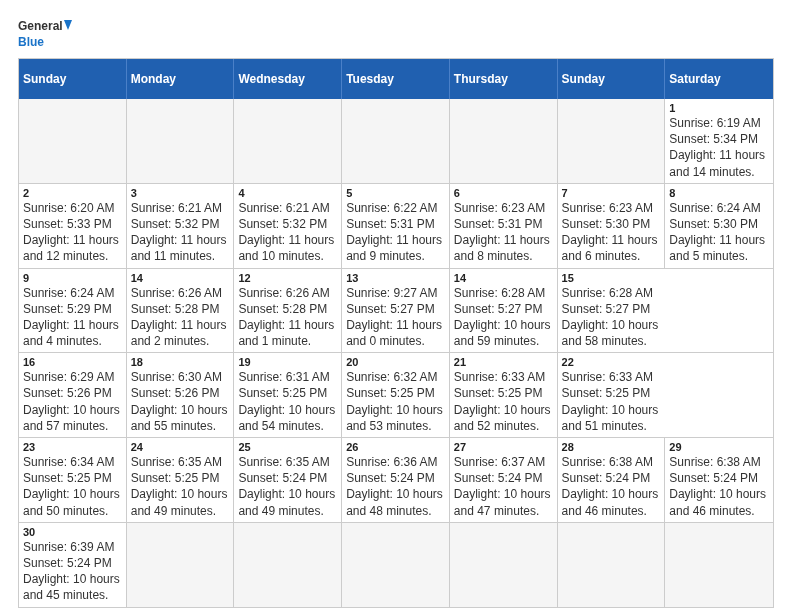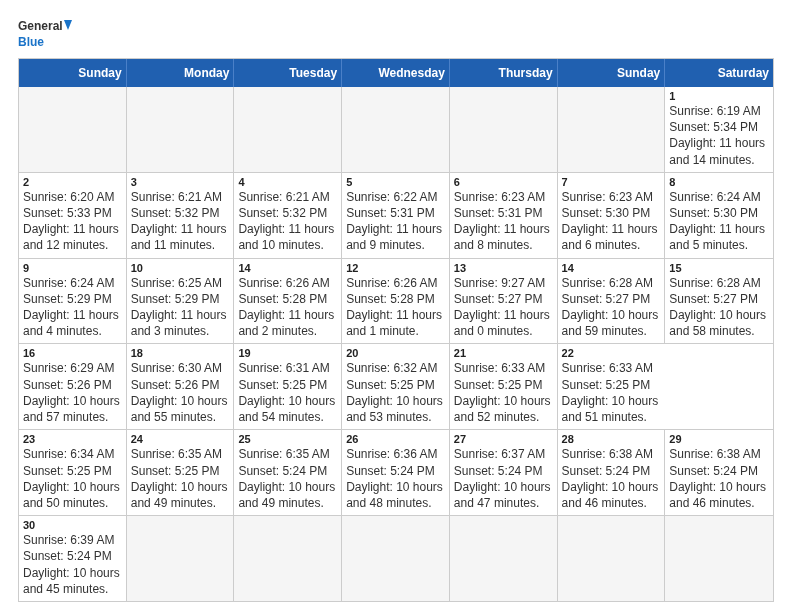--- a/index.html
+++ b/index.html
@@ -49,22 +49,22 @@
     }
     .cal-header {
       display: grid;
       grid-template-columns: repeat(7, 1fr);
       background: #2060b0;
     }
     .cal-header-cell {
       color: #fff;
       font-size: 12px;
       font-weight: bold;
-      padding: 7px 4px;
-      text-align: right;
+      padding: 13px 4px;
+      text-align: left;
       border-right: 1px solid #4a80c8;
     }
     .cal-header-cell:last-child { border-right: none; }
     .cal-body {
       flex: 1;
       display: flex;
       flex-direction: column;
     }
     .cal-row {
       display: grid;
@@ -112,22 +112,22 @@
     <div class="title-block">
       <div class="month-title"></div>
       <div class="subtitle"></div>
     </div>
   </div>
 
   <div class="calendar">
     <div class="cal-header">
     <div class="cal-header-cell">Sunday</div>
         <div class="cal-header-cell">Monday</div>
+        <div class="cal-header-cell">Wednesday</div>
         <div class="cal-header-cell">Tuesday</div>
-        <div class="cal-header-cell">Wednesday</div>
         <div class="cal-header-cell">Thursday</div>
         <div class="cal-header-cell">Sunday</div>
         <div class="cal-header-cell">Saturday</div>
       </div>
     <div class="cal-body">
     <div class="cal-row">
           <div class="cal-cell empty"></div>
           <div class="cal-cell empty"></div>
           <div class="cal-cell empty"></div>
           <div class="cal-cell empty"></div>
@@ -185,26 +185,20 @@
           </div>
         </div>
         <div class="cal-row">
           <div class="cal-cell">
             <span class="day-num">9</span>
             <div class="cell-info">Sunrise: 6:24 AM
 Sunset: 5:29 PM
 Daylight: 11 hours and 4 minutes.</div>
           </div>
           <div class="cal-cell">
-            <span class="day-num">10</span>
-            <div class="cell-info">Sunrise: 6:25 AM
-Sunset: 5:29 PM
-Daylight: 11 hours and 3 minutes.</div>
-          </div>
-          <div class="cal-cell">
             <span class="day-num">14</span>
             <div class="cell-info">Sunrise: 6:26 AM
 Sunset: 5:28 PM
 Daylight: 11 hours and 2 minutes.</div>
           </div>
           <div class="cal-cell">
             <span class="day-num">12</span>
             <div class="cell-info">Sunrise: 6:26 AM
 Sunset: 5:28 PM
 Daylight: 11 hours and 1 minute.</div>

